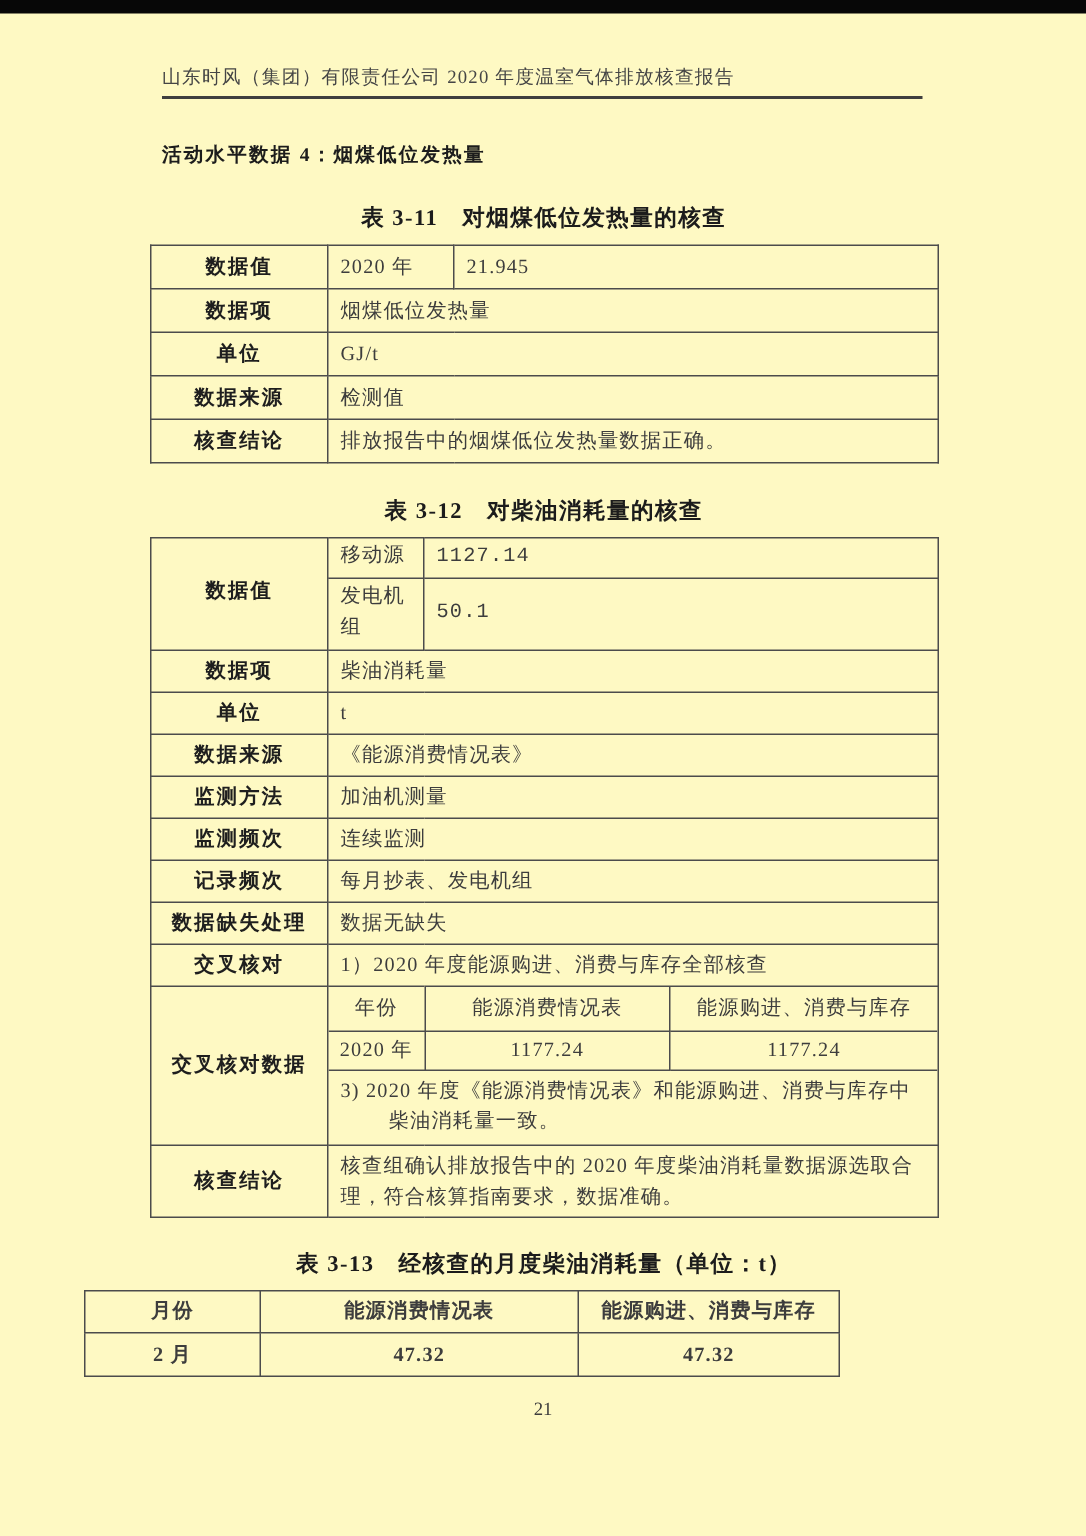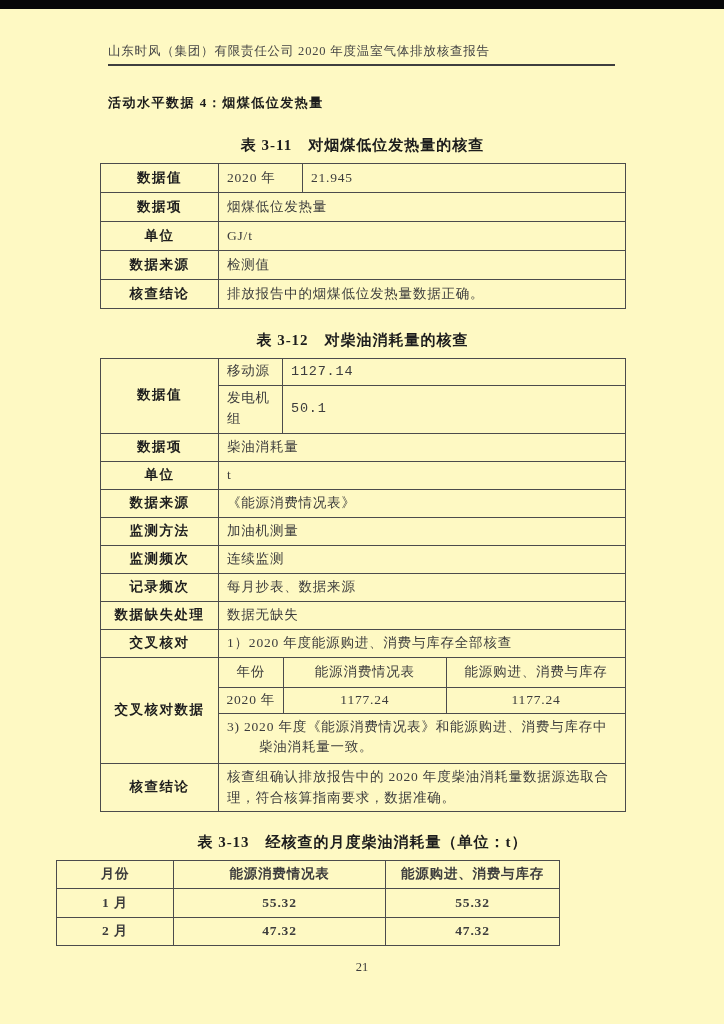--- a/index.html
+++ b/index.html
@@ -194,21 +194,21 @@
     <tr>
       <td class="lbl">监测方法</td>
       <td colspan="2">加油机测量</td>
     </tr>
     <tr>
       <td class="lbl">监测频次</td>
       <td colspan="2">连续监测</td>
     </tr>
     <tr>
       <td class="lbl">记录频次</td>
-      <td colspan="2">每月抄表、数据来源</td>
+      <td colspan="2">每月抄表、发电机组</td>
     </tr>
     <tr>
       <td class="lbl">数据缺失处理</td>
       <td colspan="2">数据无缺失</td>
     </tr>
     <tr>
       <td class="lbl">交叉核对</td>
       <td colspan="2">1）2020 年度能源购进、消费与库存全部核查</td>
     </tr>
     <tr>
@@ -251,25 +251,20 @@
         <col style="width:212px">
         <col style="width:174px">
       </colgroup>
     <tbody>
         <tr>
       <td>月份</td>
       <td>能源消费情况表</td>
       <td>能源购进、消费与库存</td>
     </tr>
     <tr>
-      <td>1 月</td>
-      <td>55.32</td>
-      <td>55.32</td>
-    </tr>
-    <tr>
       <td>2 月</td>
       <td>47.32</td>
       <td>47.32</td>
     </tr>
   </tbody>
     </table>
 
   <div class="page-number">21</div>
 
 </div>

